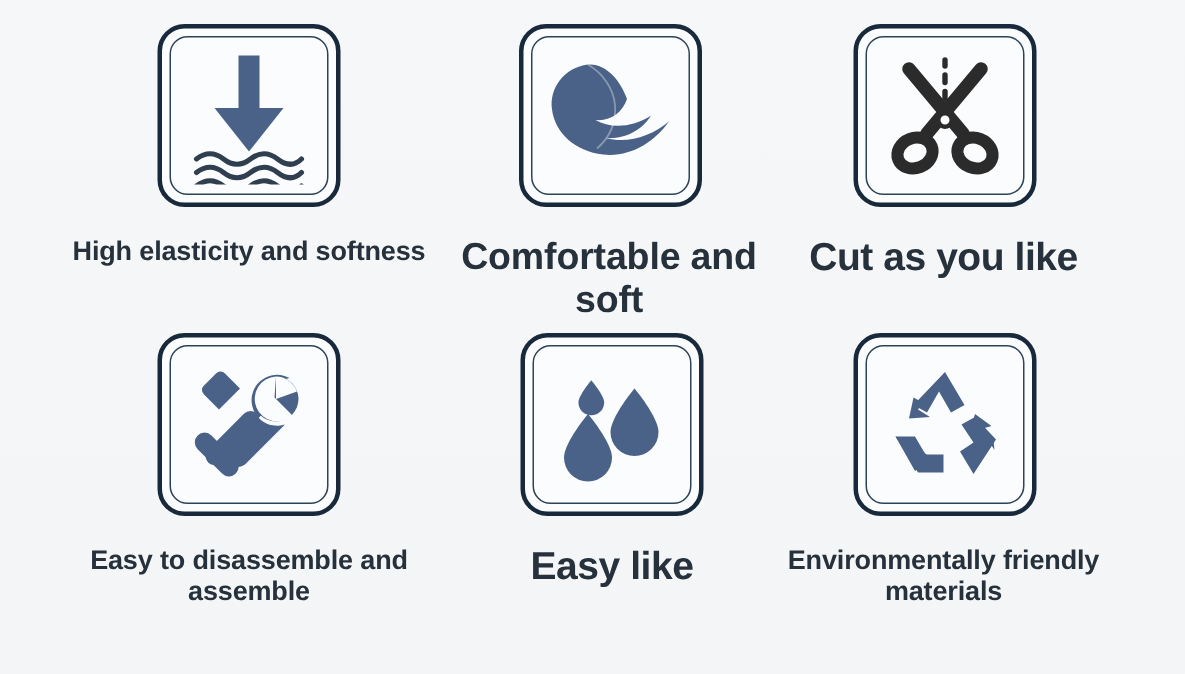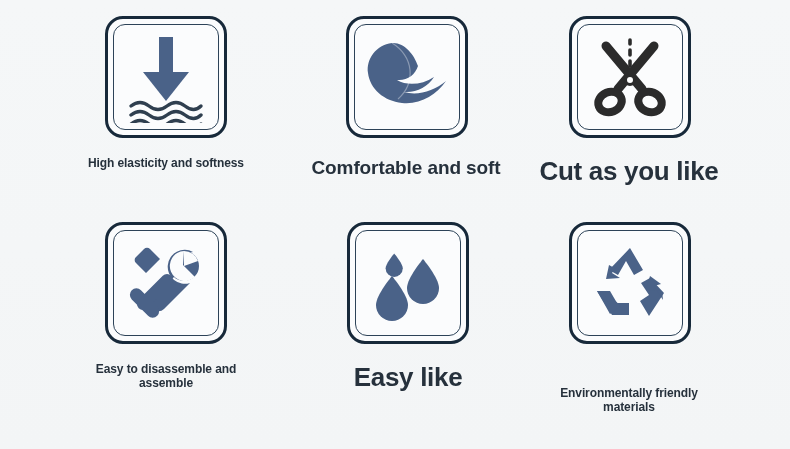--- a/index.html
+++ b/index.html
@@ -63,32 +63,32 @@
   
   .feature-label {
     margin-top: 19px;
     text-align: center;
     font-weight: bold;
     color: #26313c;
     line-height: 1.14;
     letter-spacing: -0.1px;
     white-space: pre-line;
   }
-  .label-sm { font-size: 12px; }
-  .label-md { font-size: 19px; }
+  .label-sm { font-size: 18px; }
+  .label-md { font-size: 25px; }
   .label-lg { font-size: 26px; letter-spacing: -0.3px; }
 
   
   #cell-0 { left: 45px;  top: 16px;  width: 242px; }
   #cell-1 { left: 285px; top: 16px;  width: 242px; }
   #cell-2 { left: 508px; top: 16px;  width: 242px; }
   
   #cell-3 { left: 45px;  top: 222px; width: 242px; }
   #cell-4 { left: 287px; top: 222px; width: 242px; }
-  #cell-5 { left: 508px; top: 222px; width: 242px; gap: 24px; }
+  #cell-5 { left: 508px; top: 222px; width: 242px; }
 
   #cell-1 .icon-frame { margin-left: 2px; }
   #cell-2 .icon-frame { margin-left: 2px; }
   #cell-4 .icon-frame { margin-left: -1px; }
   #cell-5 .icon-frame { margin-left: 2px; }
 </style>
 </head>
 <body>
 
 <div id="feature-grid">

